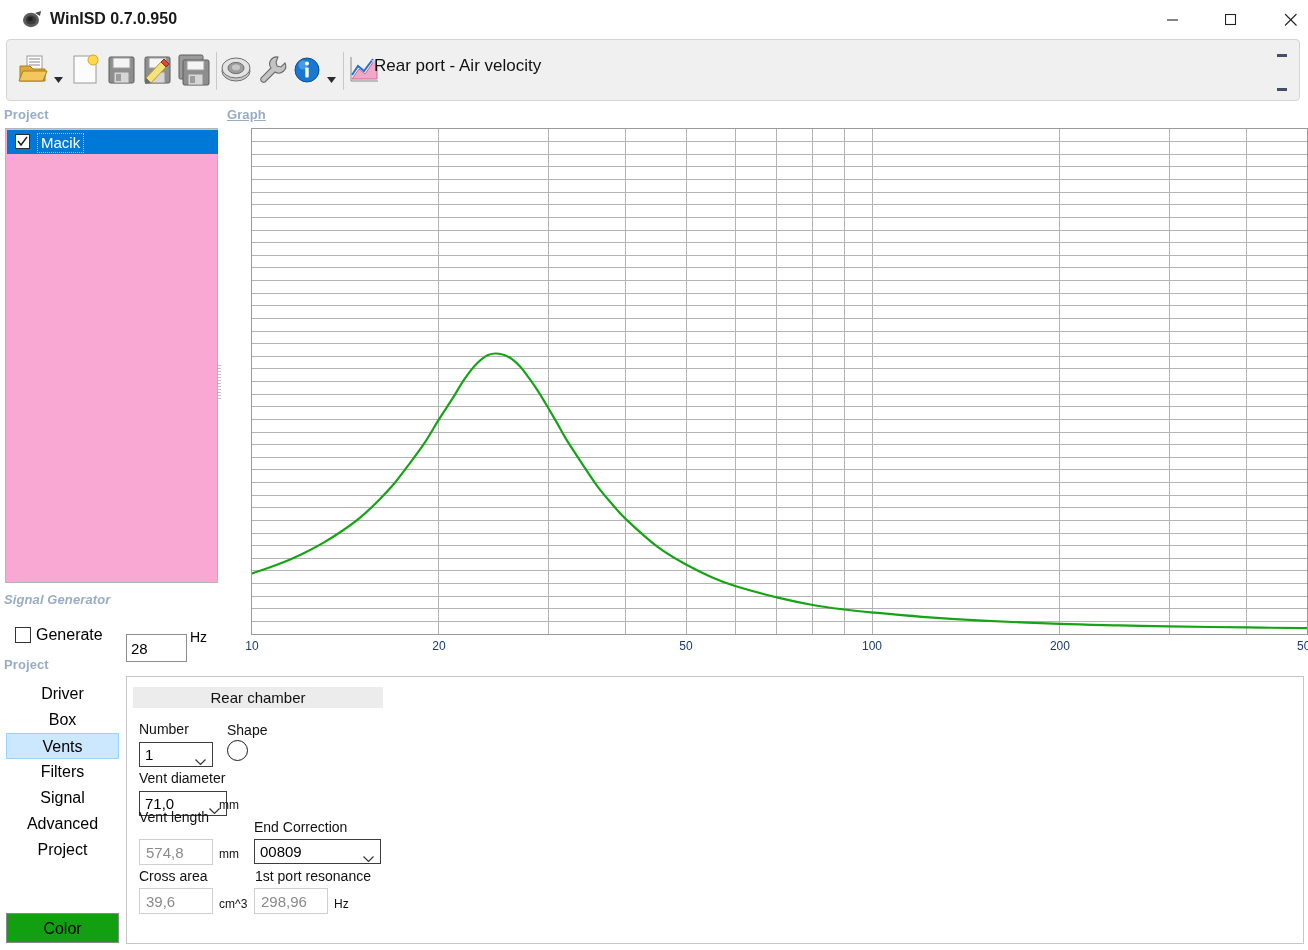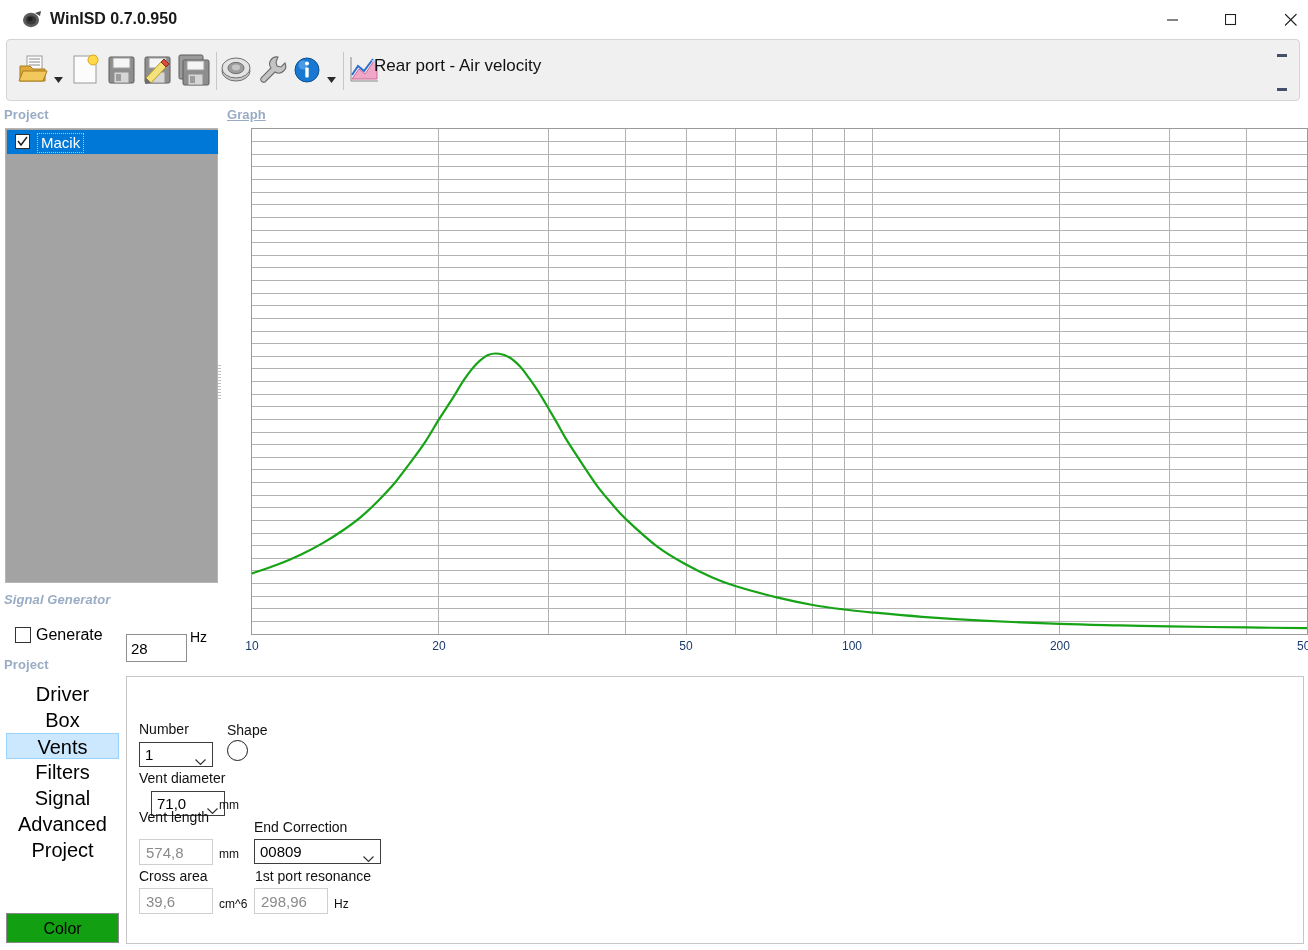--- a/index.html
+++ b/index.html
@@ -44,21 +44,21 @@
     position:absolute;left:374px;top:56px;font-size:17px;color:#111;white-space:nowrap;
   }
   
   .caption{
     position:absolute;font-size:13px;font-weight:bold;color:#9aacc4;
     letter-spacing:0.1px;
   }
   
   #projects-box{
     position:absolute;left:5px;top:128px;width:213px;height:455px;
-    background:#a3a3a3;border:1px solid #b5b5b5;box-sizing:border-box;
+    background:#f9a8d4;border:1px solid #b5b5b5;box-sizing:border-box;
   }
   #project-row{
     position:absolute;left:1px;top:1px;width:211px;height:24px;
     background:#0078d7;
   }
   #project-check{
     position:absolute;left:8px;top:4px;width:15px;height:15px;
     background:#fff;border:1px solid #2b2b2b;box-sizing:border-box;
   }
   #project-check svg{position:absolute;left:1px;top:1px;}
@@ -76,21 +76,21 @@
     position:absolute;left:126px;top:618px;width:61px;height:28px;
     background:#fff;border:1px solid #8d8d8d;box-sizing:border-box;
     font-family:"Liberation Sans", sans-serif;font-size:15px;
     padding:0 4px;color:#000;outline:none;margin-top:16px;
   }
   #freq-unit{position:absolute;left:190px;top:629px;font-size:14px;}
   
   #nav{position:absolute;left:6px;top:681px;width:113px;}
   .nav-item{
     position:relative;width:113px;height:26px;line-height:26px;
-    text-align:center;font-size:20px;color:#000;cursor:default;
+    text-align:center;font-size:16px;color:#000;cursor:default;
   }
   .nav-item.sel{background:#cce8ff;border:1px solid #99d1ff;box-sizing:border-box;}
   #color-btn{
     position:absolute;left:6px;top:913px;width:113px;height:30px;
     background:#12a012;border:1px solid #8a8a8a;box-sizing:border-box;
     text-align:center;line-height:30px;font-size:16px;color:#000;
     box-shadow:inset 0 0 0 2px #12a012;cursor:default;
   }
   
   #graph-wrap{position:absolute;left:218px;top:128px;width:1090px;height:533px;}
@@ -405,41 +405,42 @@
         <line x1="620.9644651215068" y1="0" x2="620.9644651215068" y2="505" stroke="#b3b3b3" stroke-width="1" shape-rendering="crispEdges"></line>
         <line x1="807.8933953645204" y1="0" x2="807.8933953645204" y2="505" stroke="#b3b3b3" stroke-width="1" shape-rendering="crispEdges"></line>
         <line x1="917.2398098566043" y1="0" x2="917.2398098566043" y2="505" stroke="#b3b3b3" stroke-width="1" shape-rendering="crispEdges"></line>
         <line x1="994.8223256075341" y1="0" x2="994.8223256075341" y2="505" stroke="#b3b3b3" stroke-width="1" shape-rendering="crispEdges"></line>
         <path d="M0.00,444.40 C4.28,442.93 17.51,438.72 25.70,435.56 C33.90,432.41 41.66,429.04 49.17,425.46 C56.68,421.89 63.83,418.10 70.75,414.10 C77.68,410.10 84.31,405.89 90.74,401.48 C97.17,397.06 103.34,392.64 109.35,387.59 C115.35,382.54 121.13,376.86 126.75,371.17 C132.38,365.49 137.81,359.81 143.10,353.50 C148.39,347.19 153.52,340.03 158.52,333.30 C163.51,326.57 168.36,320.25 173.10,313.10 C177.83,305.95 182.43,297.53 186.93,290.38 C191.43,283.22 195.80,276.91 200.09,270.17 C204.37,263.44 208.54,255.87 212.63,249.97 C216.72,244.08 220.71,238.82 224.62,234.83 C228.53,230.83 232.35,227.67 236.10,225.99 C239.85,224.30 243.51,224.30 247.11,224.73 C250.70,225.15 254.22,226.41 257.68,228.51 C261.14,230.62 264.53,233.77 267.86,237.35 C271.19,240.93 274.46,245.56 277.67,249.97 C280.88,254.39 284.03,259.02 287.13,263.86 C290.23,268.70 293.28,273.96 296.28,279.01 C299.27,284.06 302.22,289.11 305.12,294.16 C308.02,299.21 309.53,302.58 313.68,309.31 C317.83,316.05 324.74,326.57 330.03,334.56 C335.32,342.56 340.44,350.55 345.44,357.29 C350.44,364.02 355.29,369.49 360.03,374.96 C364.76,380.43 366.26,382.96 373.86,390.11 C381.46,397.27 395.59,410.31 405.62,417.89 C415.65,425.46 425.02,430.51 434.04,435.56 C443.06,440.61 451.54,444.61 459.74,448.19 C467.93,451.76 472.36,453.66 483.20,457.02 C494.04,460.39 511.85,465.23 524.78,468.39 C537.71,471.54 549.49,473.94 560.79,475.96 C572.08,477.98 582.52,479.25 592.55,480.51 C602.58,481.77 608.03,482.32 620.96,483.54 C633.89,484.76 651.91,486.48 670.13,487.83 C688.36,489.18 707.35,490.44 730.31,491.62 C753.27,492.80 784.93,494.10 807.89,494.90 C830.85,495.70 849.85,495.99 868.07,496.42 C886.30,496.84 896.11,497.09 917.24,497.43 C938.37,497.76 971.86,498.14 994.82,498.44 C1017.78,498.73 1044.97,499.07 1055.00,499.19" fill="none" stroke="#16a316" stroke-width="2.2" stroke-linecap="round" stroke-linejoin="round"></path>
       </svg>
   </div>
 <div class="xtick" style="left: 34px;">10</div>
     <div class="xtick" style="left: 220.929px;">20</div>
     <div class="xtick" style="left: 468.036px;">50</div>
-    <div class="xtick" style="left: 634px;">100</div>
+    <div class="xtick" style="left: 654px;">100</div>
     <div class="xtick" style="left: 841.893px;">200</div>
     <div class="xtick" style="left: 1089px;">500</div>
   </div>
 
 <div id="param-panel">
+  <div id="chamber-header">Rear chamber</div>
 
   <div class="plabel" style="left:12px;top:44px;">Number</div>
   <div class="combo" style="left:12px;top:65px;width:74px;">
     <span class="cval">1</span>
     <span class="carrow">
       <svg width="11" height="7">
           <polyline points="0.5,0.5 5.5,5.5 10.5,0.5" fill="none" stroke="#333" stroke-width="1.2"></polyline>
         </svg>
     </span>
   </div>
 
   <div class="plabel" style="left:100px;top:45px;">Shape</div>
 
   <div class="plabel" style="left:12px;top:93px;">Vent diameter</div>
-  <div class="combo" style="left:12px;top:114px;width:74px;margin-left:12px;">
+  <div class="combo" style="left:12px;top:114px;width:88px;">
     <span class="cval">71,0</span>
     <span class="carrow">
       <svg width="11" height="7">
           <polyline points="0.5,0.5 5.5,5.5 10.5,0.5" fill="none" stroke="#333" stroke-width="1.2"></polyline>
         </svg>
     </span>
   </div>
   <div class="punit" style="left:92px;top:121px;">mm</div>
 
   <div class="plabel" style="left:12px;top:132px;">Vent length</div>
@@ -455,21 +456,21 @@
       <svg width="11" height="7">
           <polyline points="0.5,0.5 5.5,5.5 10.5,0.5" fill="none" stroke="#333" stroke-width="1.2"></polyline>
         </svg>
     </span>
   </div>
 
   <div class="plabel" style="left:12px;top:191px;">Cross area</div>
   <div class="ro-field" style="left:12px;top:211px;width:74px;">
     <span>39,6</span>
   </div>
-  <div class="punit" style="left:92px;top:220px;">cm^6</div>
+  <div class="punit" style="left:92px;top:220px;">cm^3</div>
 
   <div class="plabel" style="left:128px;top:191px;">1st port resonance</div>
   <div class="ro-field" style="left:127px;top:211px;width:74px;">
     <span>298,96</span>
   </div>
   <div class="punit" style="left:207px;top:220px;">Hz</div>
 </div>
 <div id="shape-circle"></div>
 
 </body></html>

